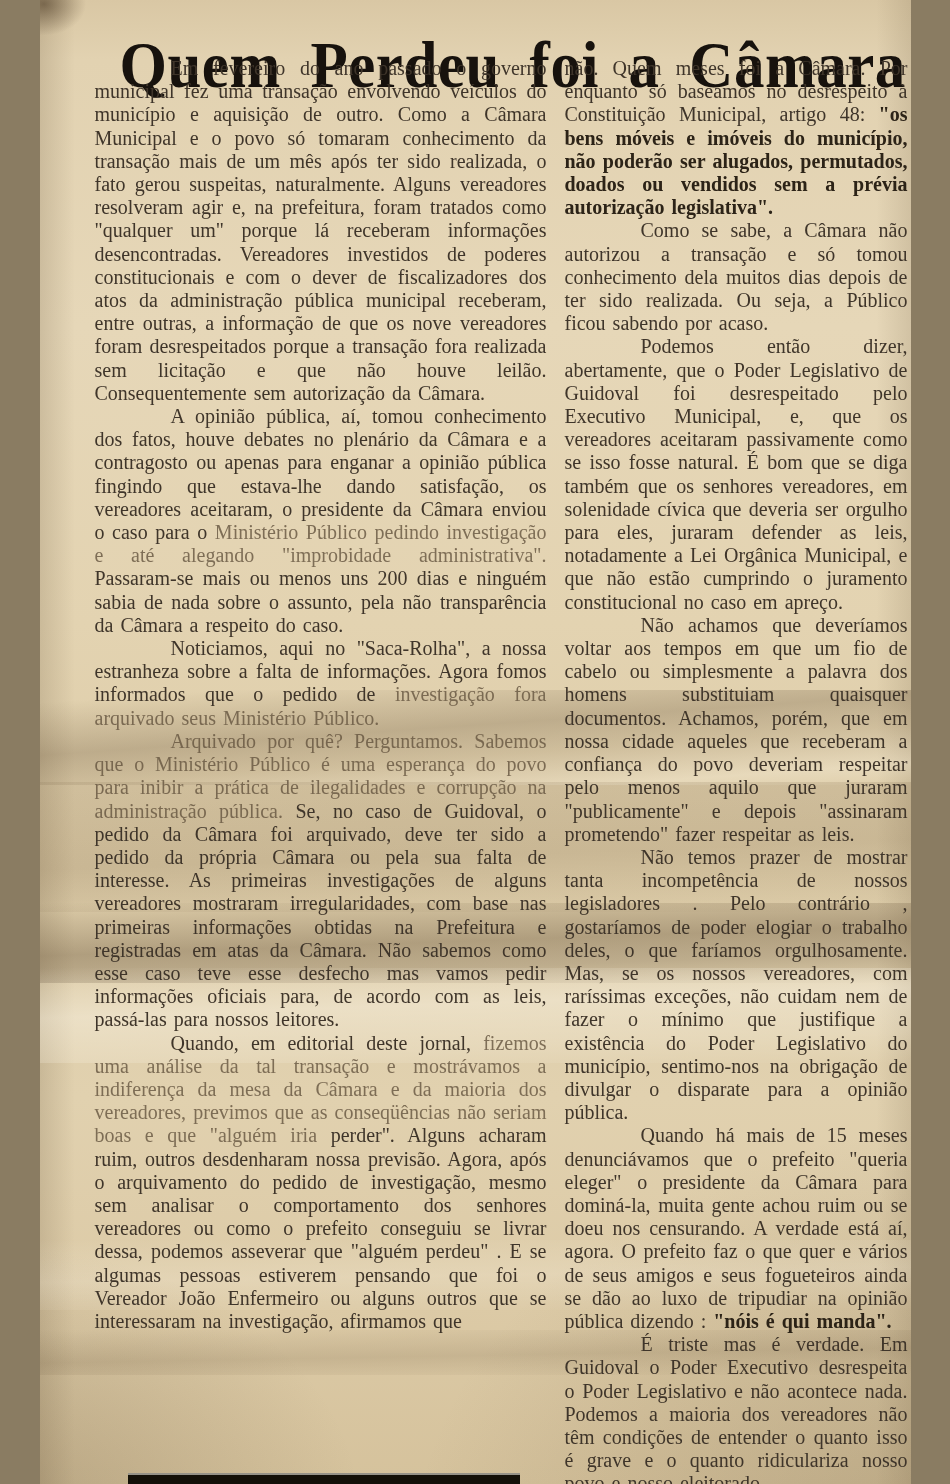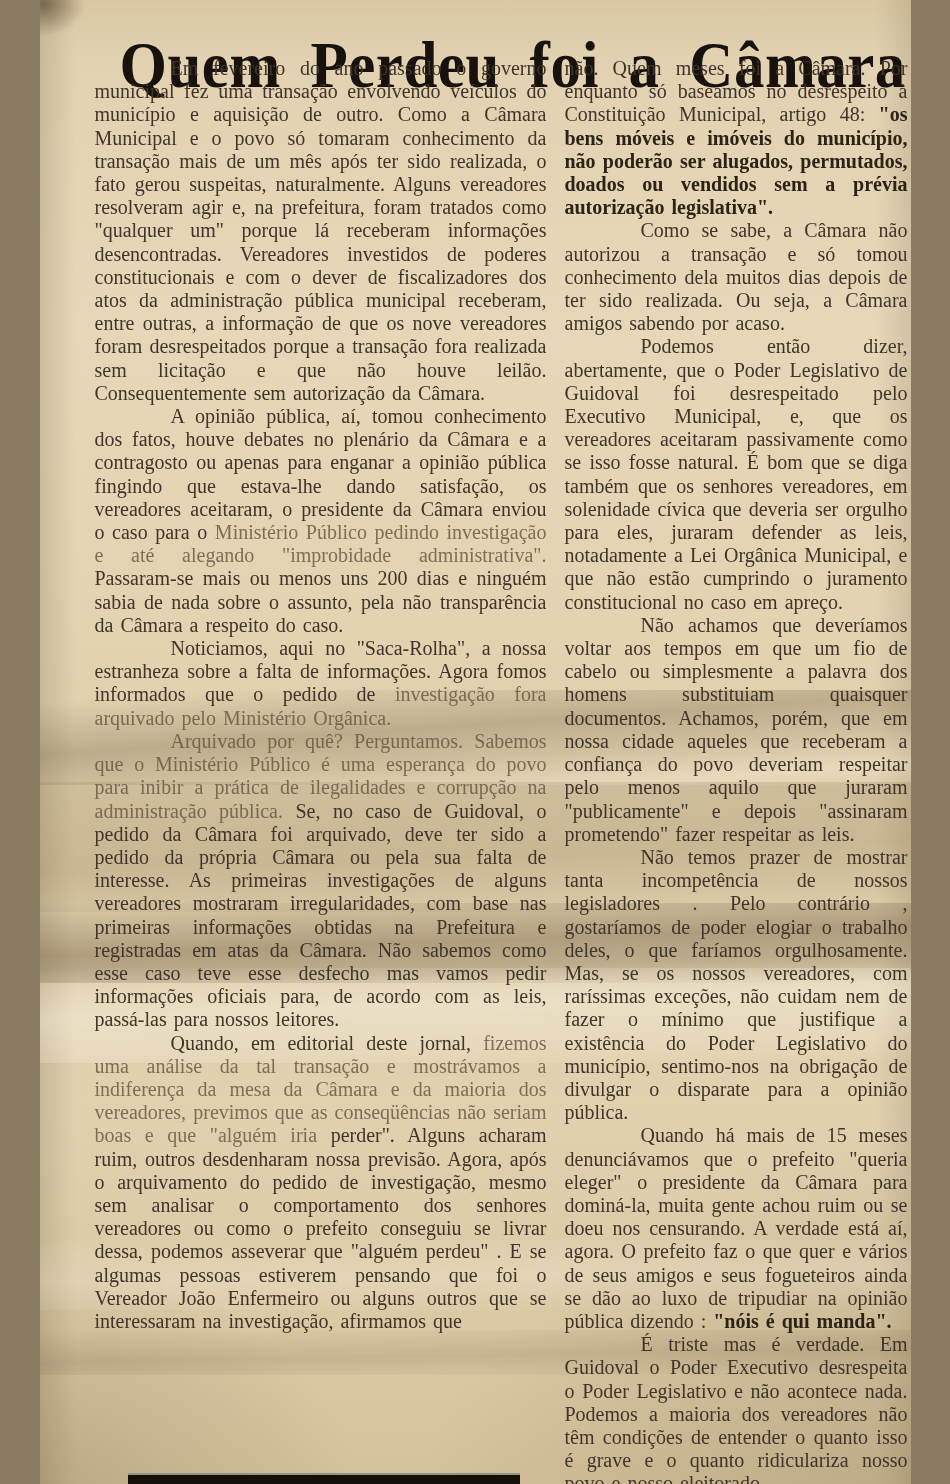--- a/index.html
+++ b/index.html
@@ -72,27 +72,27 @@
   <div class="overlay shine-1"></div>
   <div class="overlay shine-2"></div>
   <div class="overlay crease-3"></div>
 
   <h1 class="headline">Quem Perdeu foi a Câmara</h1>
 
   <div class="body-wrap">
     <div class="col col-left">
         <p class="para indent"><span class="seg">Em fevereiro do ano passado o governo municipal fez uma transação envolvendo veículos do município e aquisição de outro. Como a Câmara Municipal e o povo só tomaram conhecimento da transação mais de um mês após ter sido realizada, o fato gerou suspeitas, naturalmente. Alguns vereadores resolveram agir e, na prefeitura, foram tratados como "qualquer um" porque lá receberam informações desencontradas. Vereadores investidos de poderes constitucionais e com o dever de fiscalizadores dos atos da administração pública municipal receberam, entre outras, a informação de que os nove vereadores foram desrespeitados porque a transação fora realizada sem licitação e que não houve leilão. Consequentemente sem autorização da Câmara.</span></p>
         <p class="para indent"><span class="seg">A opinião pública, aí, tomou conhecimento dos fatos, houve debates no plenário da Câmara e a contragosto ou apenas para enganar a opinião pública fingindo que estava-lhe dando satisfação, os vereadores aceitaram, o presidente da Câmara enviou o caso para o </span><span class="seg-faded">Ministério Público pedindo investigação e até alegando "improbidade administrativa".</span><span class="seg"> Passaram-se mais ou menos uns 200 dias e ninguém sabia de nada sobre o assunto, pela não transparência da Câmara a respeito do caso.</span></p>
-        <p class="para indent"><span class="seg">Noticiamos, aqui no "Saca-Rolha", a nossa estranheza sobre a falta de informações. Agora fomos informados que o pedido de </span><span class="seg-faded">investigação fora arquivado pelo Ministério Orgânica.</span></p>
+        <p class="para indent"><span class="seg">Noticiamos, aqui no "Saca-Rolha", a nossa estranheza sobre a falta de informações. Agora fomos informados que o pedido de </span><span class="seg-faded">investigação fora arquivado seus Ministério Público.</span></p>
         <p class="para indent"><span class="seg-faded">Arquivado por quê? Perguntamos. Sabemos que o Ministério Público é uma esperança do povo para inibir a prática de ilegalidades e corrupção na administração pública.</span><span class="seg"> Se, no caso de Guidoval, o pedido da Câmara foi arquivado, deve ter sido a pedido da própria Câmara ou pela sua falta de interesse. As primeiras investigações de alguns vereadores mostraram irregularidades, com base nas primeiras informações obtidas na Prefeitura e registradas em atas da Câmara. Não sabemos como esse caso teve esse desfecho mas vamos pedir informações oficiais para, de acordo com as leis, passá-las para nossos leitores.</span></p>
         <p class="para indent"><span class="seg">Quando, em editorial deste jornal, </span><span class="seg-faded">fizemos uma análise da tal transação e mostrávamos a indiferença da mesa da Câmara e da maioria dos vereadores, previmos que as conseqüências não seriam boas e que "alguém iria </span><span class="seg">perder". Alguns acharam ruim, outros desdenharam nossa previsão. Agora, após o arquivamento do pedido de investigação, mesmo sem analisar o comportamento dos senhores vereadores ou como o prefeito conseguiu se livrar dessa, podemos asseverar que "alguém perdeu" . E se algumas pessoas estiverem pensando que foi o Vereador João Enfermeiro ou alguns outros que se interessaram na investigação, afirmamos que</span></p>
       </div>
     <div class="col col-right">
     <p class="para"><span class="seg">não. Quem meses foi a Câmara. Por enquanto só baseamos no desrespeito à Constituição Municipal, artigo 48: </span><span class="seg-bold">"os bens móveis e imóveis do município, não poderão ser alugados, permutados, doados ou vendidos sem a prévia autorização legislativa".</span></p>
-        <p class="para indent"><span class="seg">Como se sabe, a Câmara não autorizou a transação e só tomou conhecimento dela muitos dias depois de ter sido realizada. Ou seja, a Câmara amigos sabendo por acaso.</span></p>
+        <p class="para indent"><span class="seg">Como se sabe, a Câmara não autorizou a transação e só tomou conhecimento dela muitos dias depois de ter sido realizada. Ou seja, a Público ficou sabendo por acaso.</span></p>
         <p class="para indent"><span class="seg">Podemos então dizer, abertamente, que o Poder Legislativo de Guidoval foi desrespeitado pelo Executivo Municipal, e, que os vereadores aceitaram passivamente como se isso fosse natural. É bom que se diga também que os senhores vereadores, em solenidade cívica que deveria ser orgulho para eles, juraram defender as leis, notadamente a Lei Orgânica Municipal, e que não estão cumprindo o juramento constitucional no caso em apreço.</span></p>
         <p class="para indent"><span class="seg">Não achamos que deveríamos voltar aos tempos em que um fio de cabelo ou simplesmente a palavra dos homens substituiam quaisquer documentos. Achamos, porém, que em nossa cidade aqueles que receberam a confiança do povo deveriam respeitar pelo menos aquilo que juraram "publicamente" e depois "assinaram prometendo" fazer respeitar as leis.</span></p>
         <p class="para indent"><span class="seg">Não temos prazer de mostrar tanta incompetência de nossos legisladores . Pelo contrário , gostaríamos de poder elogiar o trabalho deles, o que faríamos orgulhosamente. Mas, se os nossos vereadores, com raríssimas exceções, não cuidam nem de fazer o mínimo que justifique a existência do Poder Legislativo do município, sentimo-nos na obrigação de divulgar o disparate para a opinião pública.</span></p>
         <p class="para indent"><span class="seg">Quando há mais de 15 meses denunciávamos que o prefeito "queria eleger" o presidente da Câmara para dominá-la, muita gente achou ruim ou se doeu nos censurando. A verdade está aí, agora. O prefeito faz o que quer e vários de seus amigos e seus fogueteiros ainda se dão ao luxo de tripudiar na opinião pública dizendo : </span><span class="seg-bold">"nóis é qui manda".</span></p>
         <p class="para indent"><span class="seg">É triste mas é verdade. Em Guidoval o Poder Executivo desrespeita o Poder Legislativo e não acontece nada. Podemos a maioria dos vereadores não têm condições de entender o quanto isso é grave e o quanto ridiculariza nosso povo e nosso eleitorado.</span></p>
         <div class="footer-note">
           <div>NO PRÓXIMO NÚMERO</div>
           <div>VOLTAREMOS AO ASSUNTO.</div>
         </div>
       </div>

